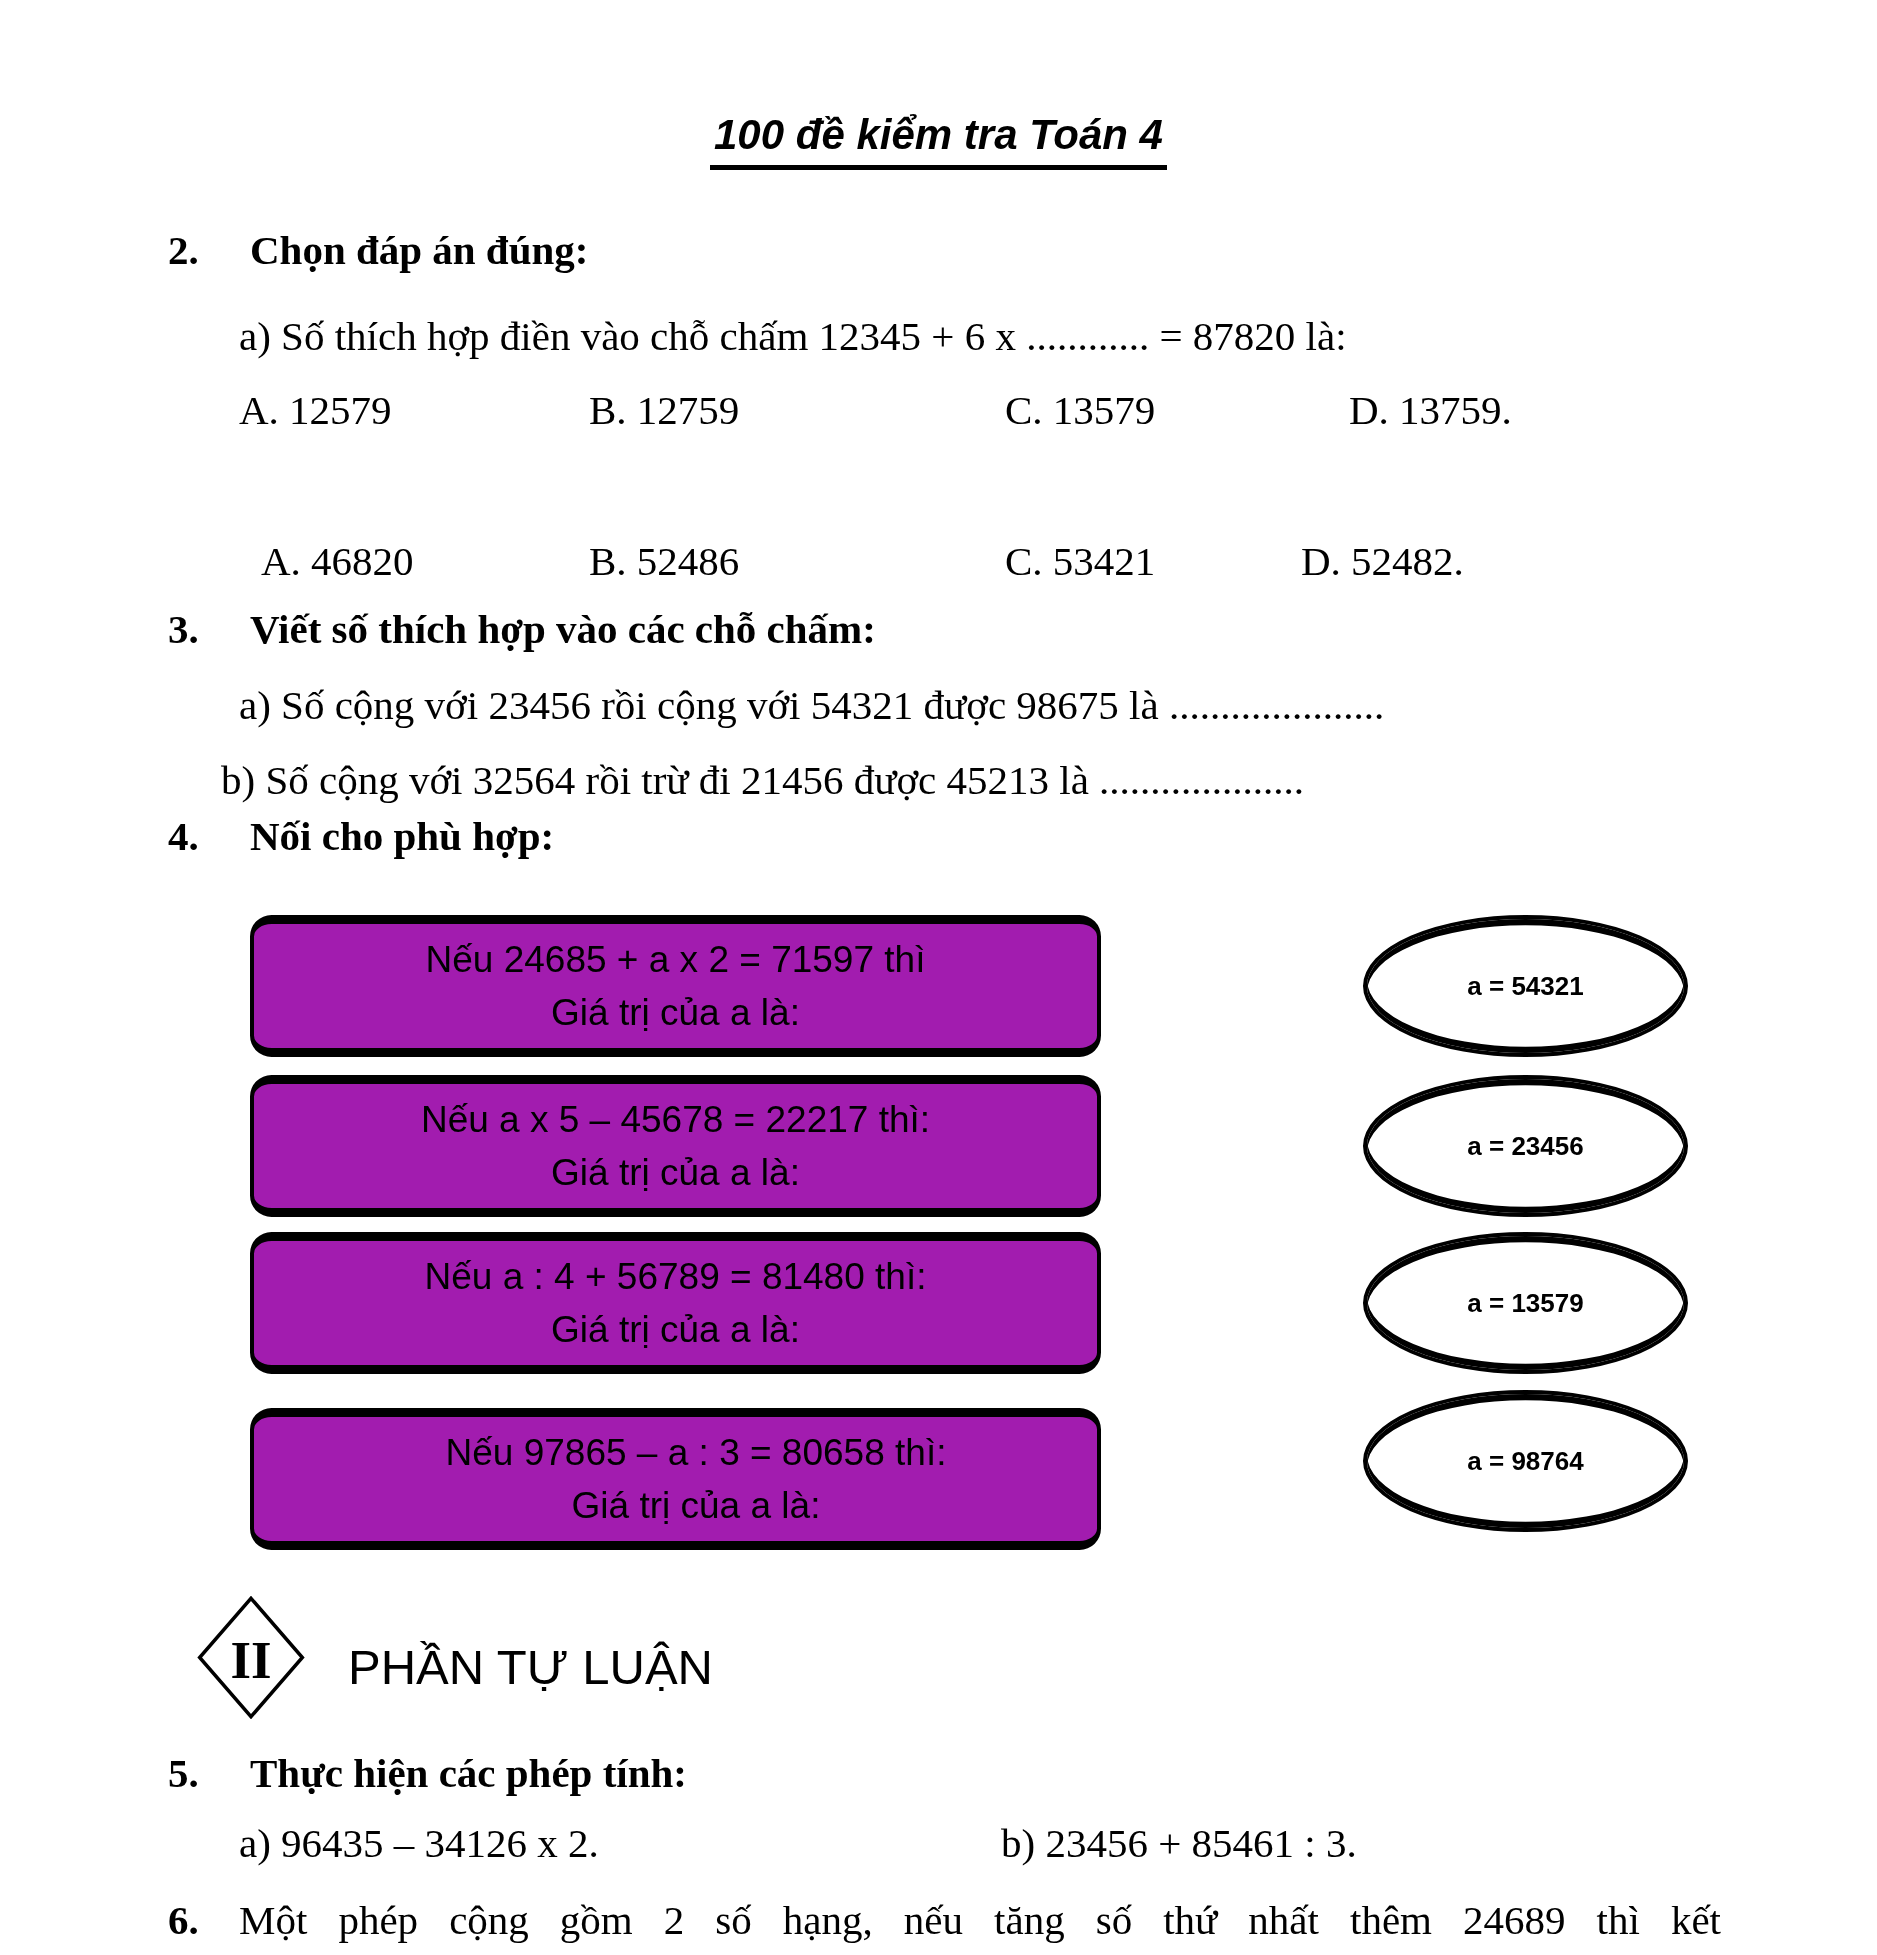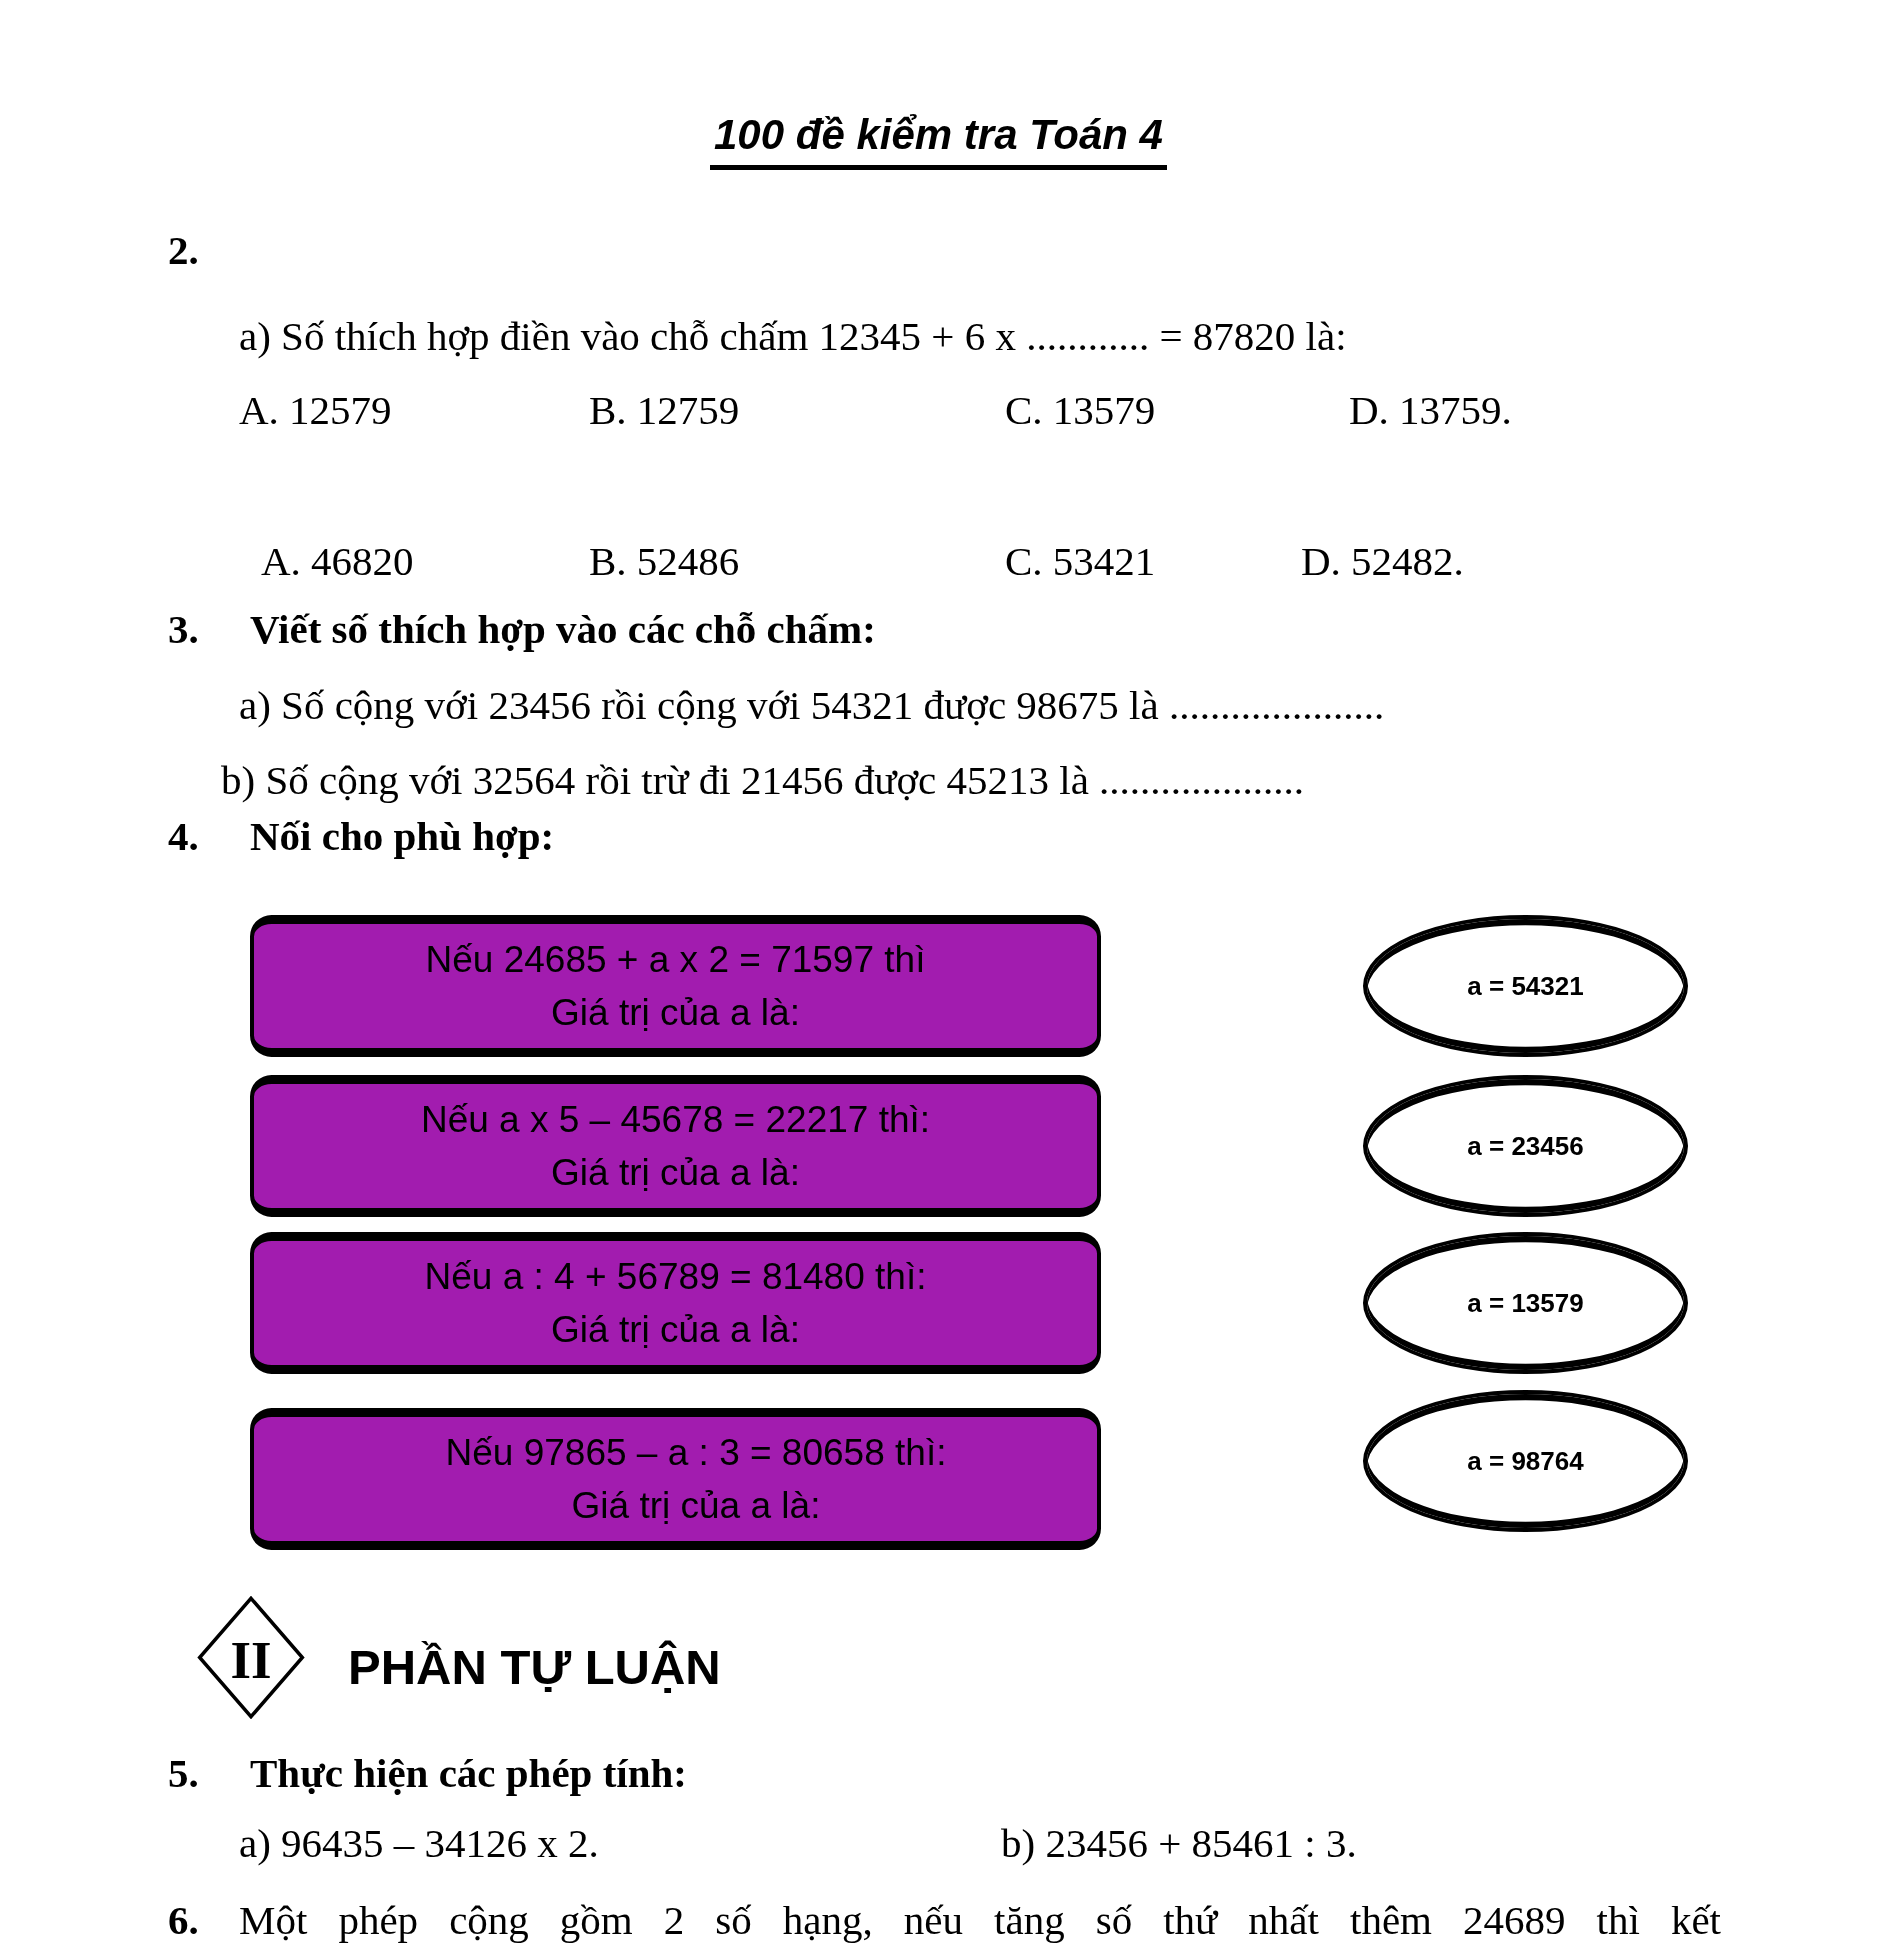--- a/index.html
+++ b/index.html
@@ -74,35 +74,36 @@
     justify-content: center;
     font-family: "Liberation Sans", sans-serif;
     font-weight: bold;
     font-size: 26px;
   }
   #section2-diamond { position: absolute; left: 197px; top: 1596px; }
   #section2-heading {
     position: absolute;
     left: 348px; top: 1639px;
     font-family: "Liberation Sans", sans-serif;
-    font-weight: bold;
+    font-weight: normal;
     font-size: 49px;
     white-space: nowrap;
   }
 </style>
 </head>
 <body>
 
 <div id="page">
 
   <div id="title-wrap">
     <span class="title">100 đề kiểm tra Toán 4</span>
   </div>
 
   <span class="line bold" style="left:168px; top:225px;">2.</span>
+  <span class="line bold" style="left:250px; top:225px;">Chọn đáp án đúng:</span>
   <span class="line" style="left:239px; top:311px;">a) Số thích hợp điền vào chỗ chấm 12345 + 6 x ............ = 87820 là:</span>
   <span class="line" style="left:239px;  top:385px;">A. 12579</span>
   <span class="line" style="left:589px; top:385px;">B. 12759</span>
   <span class="line" style="left:1005px; top:385px;">C. 13579</span>
   <span class="line" style="left:1349px; top:385px;">D. 13759.</span>
   <span class="line" style="left:239px;  top:536px;margin-left:22px;">A. 46820</span>
   <span class="line" style="left:589px; top:536px;">B. 52486</span>
   <span class="line" style="left:1005px; top:536px;">C. 53421</span>
   <span class="line" style="left:1301px; top:536px;">D. 52482.</span>
 

